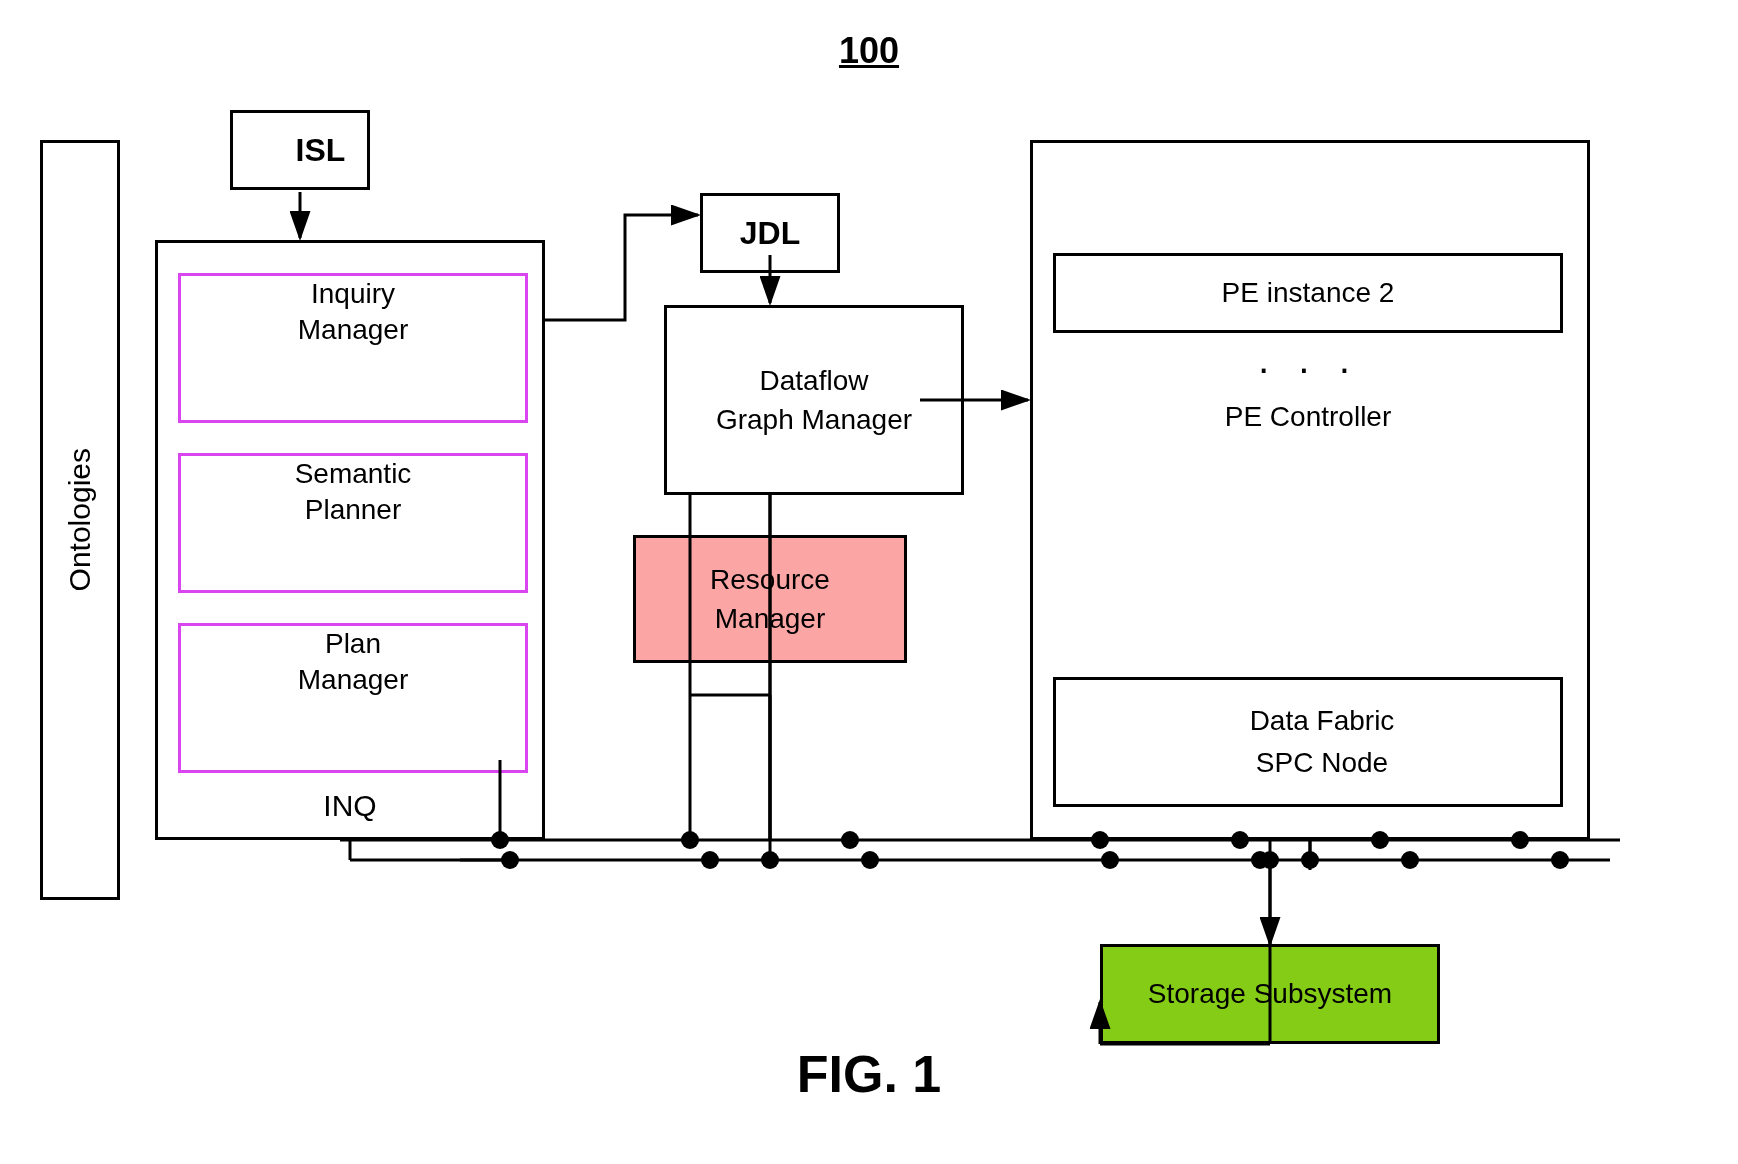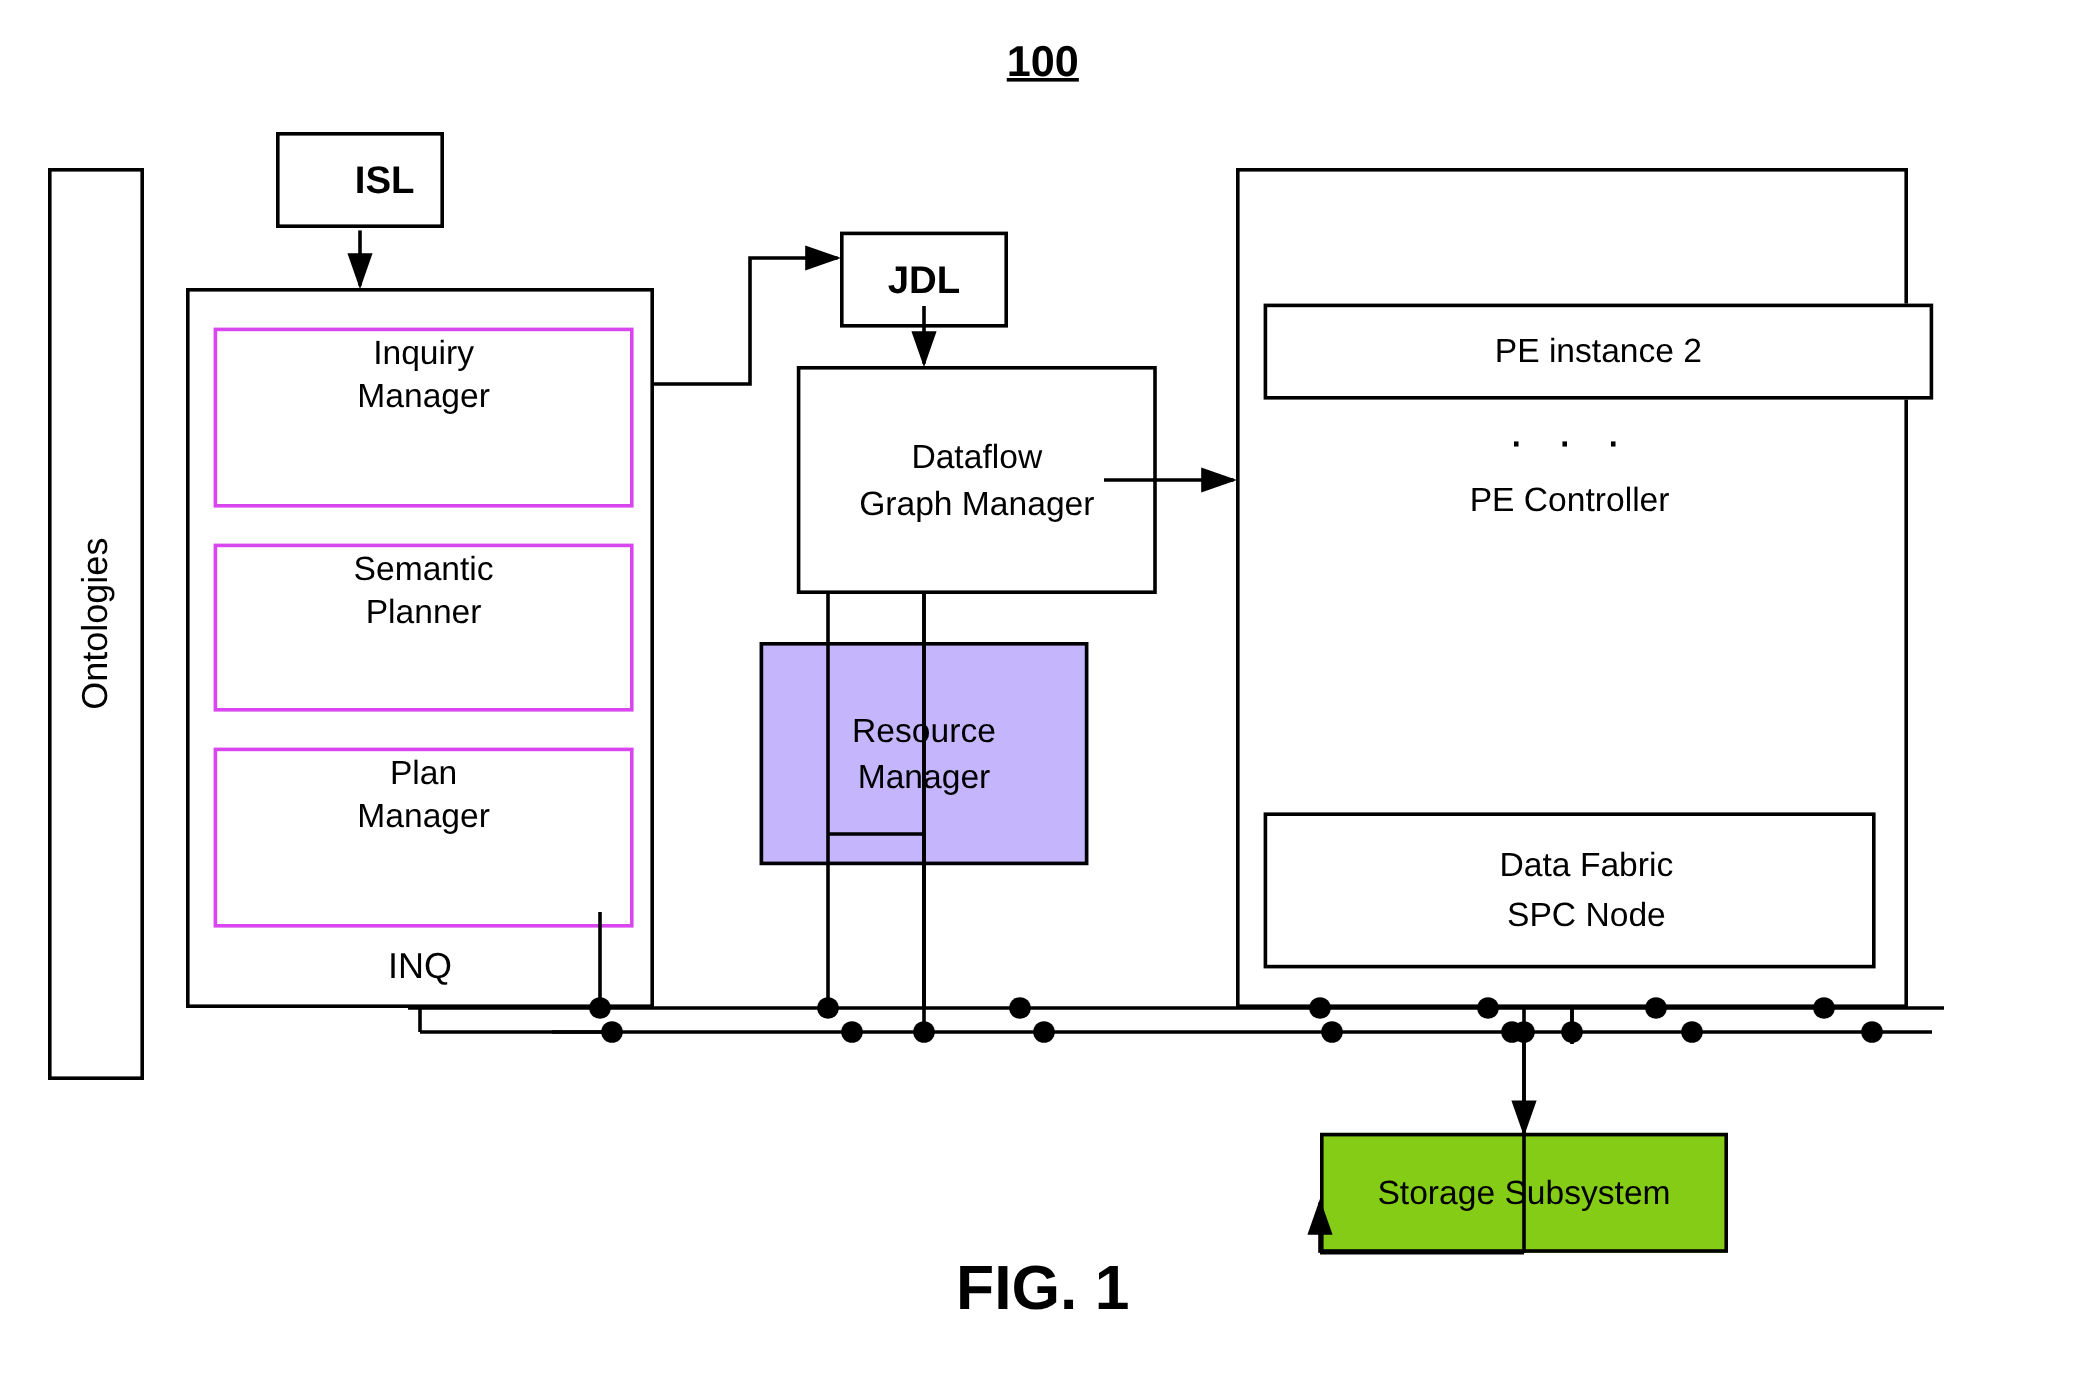--- a/index.html
+++ b/index.html
@@ -157,23 +157,23 @@
       line-height: 1.4;
       margin-left: 48px;
     }
 
     
     .resource-box {
       position: absolute;
       top: 535px;
       left: 633px;
       width: 274px;
-      height: 186px;
-      border: 3px solid #000;
-      background: #c4b5fd;
+      height: 128px;
+      border: 3px solid #000;
+      background: #fca5a5;
       display: flex;
       align-items: center;
       justify-content: center;
       text-align: center;
       font-size: 28px;
       line-height: 1.4;
     }
 
     
     .spc-outer {
@@ -197,21 +197,21 @@
       background: #fff;
       display: flex;
       align-items: center;
       justify-content: center;
       font-size: 28px;
     }
     .pe-instance-2 {
       position: absolute;
       top: 110px;
       left: 20px;
-      width: 558px;
+      width: 510px;
       height: 80px;
       border: 3px solid #000;
       background: #fff;
       display: flex;
       align-items: center;
       justify-content: center;
       font-size: 28px;
     }
     .pe-dots {
       position: absolute;

